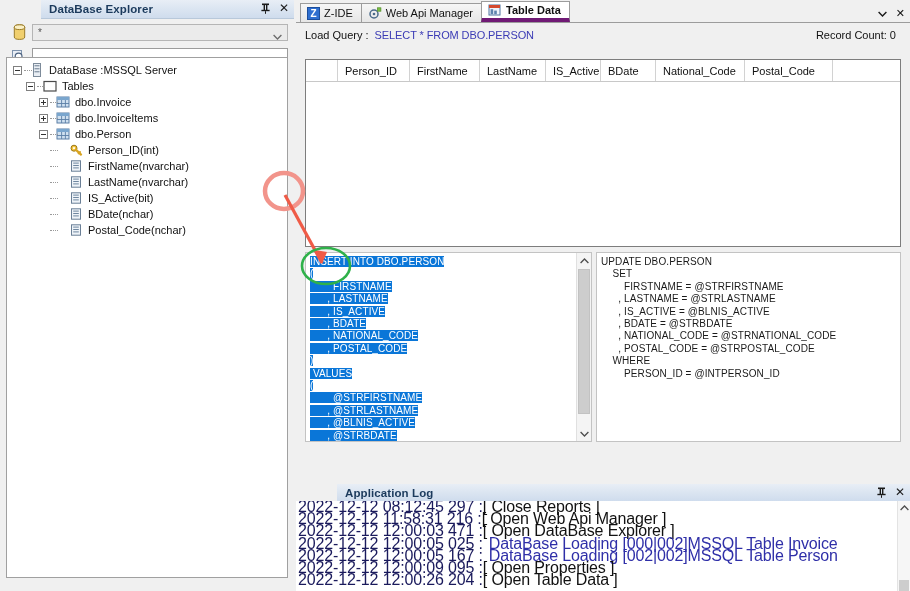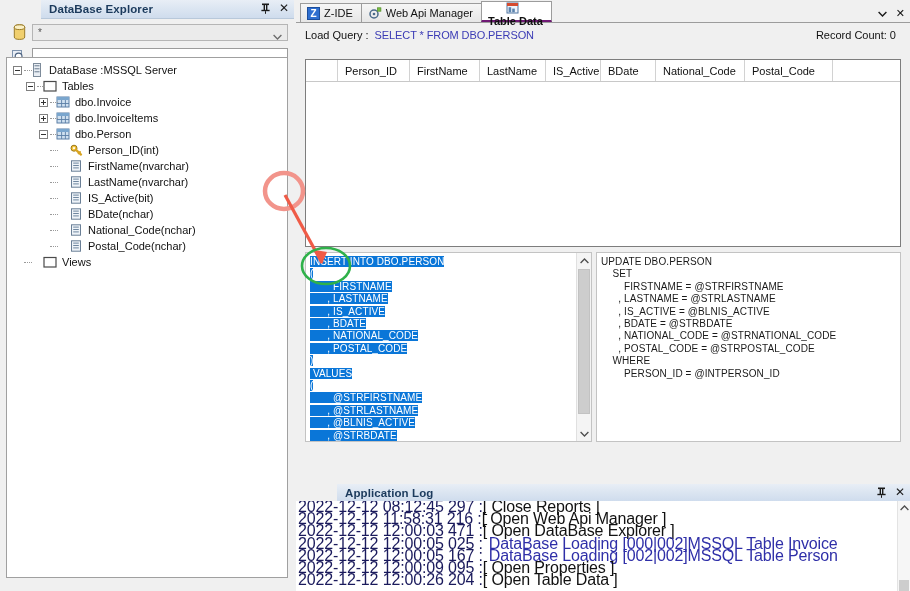--- a/index.html
+++ b/index.html
@@ -211,22 +211,21 @@
     position: relative;
     border-radius: 0;
     transform: skewX(0deg);
   }
   .tab .tico { margin-right: 4px; display:flex; align-items:center; }
   .tab.active {
     background: #ffffff;
     font-weight: bold;
     height: 21px;
     z-index: 3;
-    border-bottom: 2px solid #701a75;
-    flex-direction: column;
+    border-bottom: 4px solid #701a75;
   }
   #tabstrip-right {
     position: absolute;
     right: 5px; bottom: 3px;
     display: flex; align-items: center; gap: 9px;
   }
   .strip-btn { font-size: 11px; color: #111; line-height: 1; cursor: default; }
 
   
   #queryline {
@@ -627,45 +626,21 @@
             <span class="dash" style="width: 18px;"></span>
             <span class="ico">
               <svg width="12" height="12" viewBox="0 0 12 12">
                 <rect x="1.5" y="0.8" width="9" height="10.4" fill="#eef3f8" stroke="#6a7f96" stroke-width="1"></rect>
                 <line x1="3.3" y1="3" x2="8.7" y2="3" stroke="#5d7message" stroke-width="0"></line>
                 <rect x="3.2" y="2.6" width="5.6" height="1" fill="#6f87a0"></rect>
                 <rect x="3.2" y="5" width="5.6" height="1" fill="#6f87a0"></rect>
                 <rect x="3.2" y="7.4" width="5.6" height="1" fill="#6f87a0"></rect>
               </svg>
             </span>
-            <span class="lbl">National_Code(nchar)</span>
-          </div>
-          <div class="tnode">
-            <span class="spacer" style="width: 39px;"></span>
-            <span class="dash" style="width: 18px;"></span>
-            <span class="ico">
-              <svg width="12" height="12" viewBox="0 0 12 12">
-                <rect x="1.5" y="0.8" width="9" height="10.4" fill="#eef3f8" stroke="#6a7f96" stroke-width="1"></rect>
-                <line x1="3.3" y1="3" x2="8.7" y2="3" stroke="#5d7message" stroke-width="0"></line>
-                <rect x="3.2" y="2.6" width="5.6" height="1" fill="#6f87a0"></rect>
-                <rect x="3.2" y="5" width="5.6" height="1" fill="#6f87a0"></rect>
-                <rect x="3.2" y="7.4" width="5.6" height="1" fill="#6f87a0"></rect>
-              </svg>
-            </span>
             <span class="lbl">Postal_Code(nchar)</span>
-          </div>
-          <div class="tnode">
-            <span class="spacer" style="width: 13px;"></span>
-            <span class="dash" style="width: 18px;"></span>
-            <span class="ico">
-              <svg width="14" height="12" viewBox="0 0 14 12">
-                <rect x="1" y="1.5" width="12" height="9.5" fill="#ffffff" stroke="#4a4a4a" stroke-width="1.2"></rect>
-              </svg>
-            </span>
-            <span class="lbl">Views</span>
           </div>
         </div>
     </div>
   </div>
 
   <div id="vsplit"></div>
 
   <div id="right">
 
     <div id="tabstrip">

